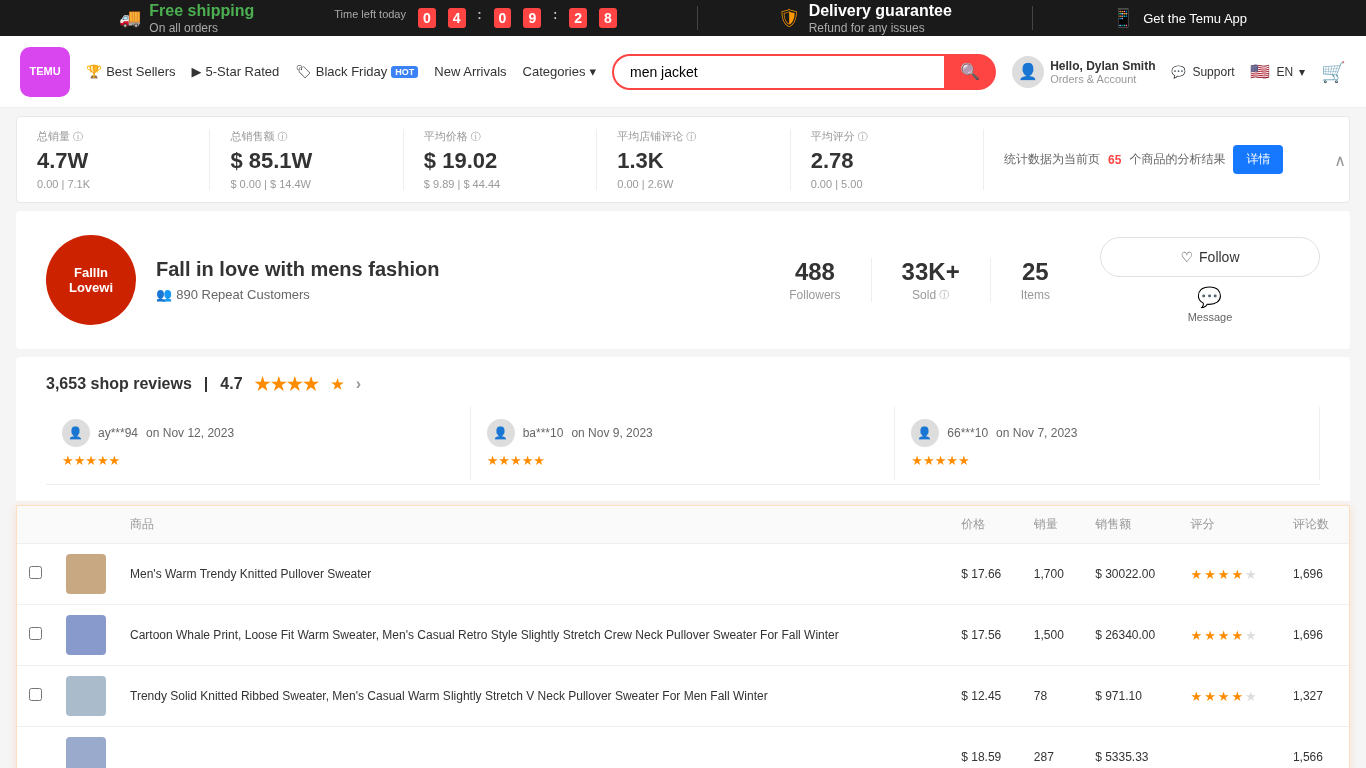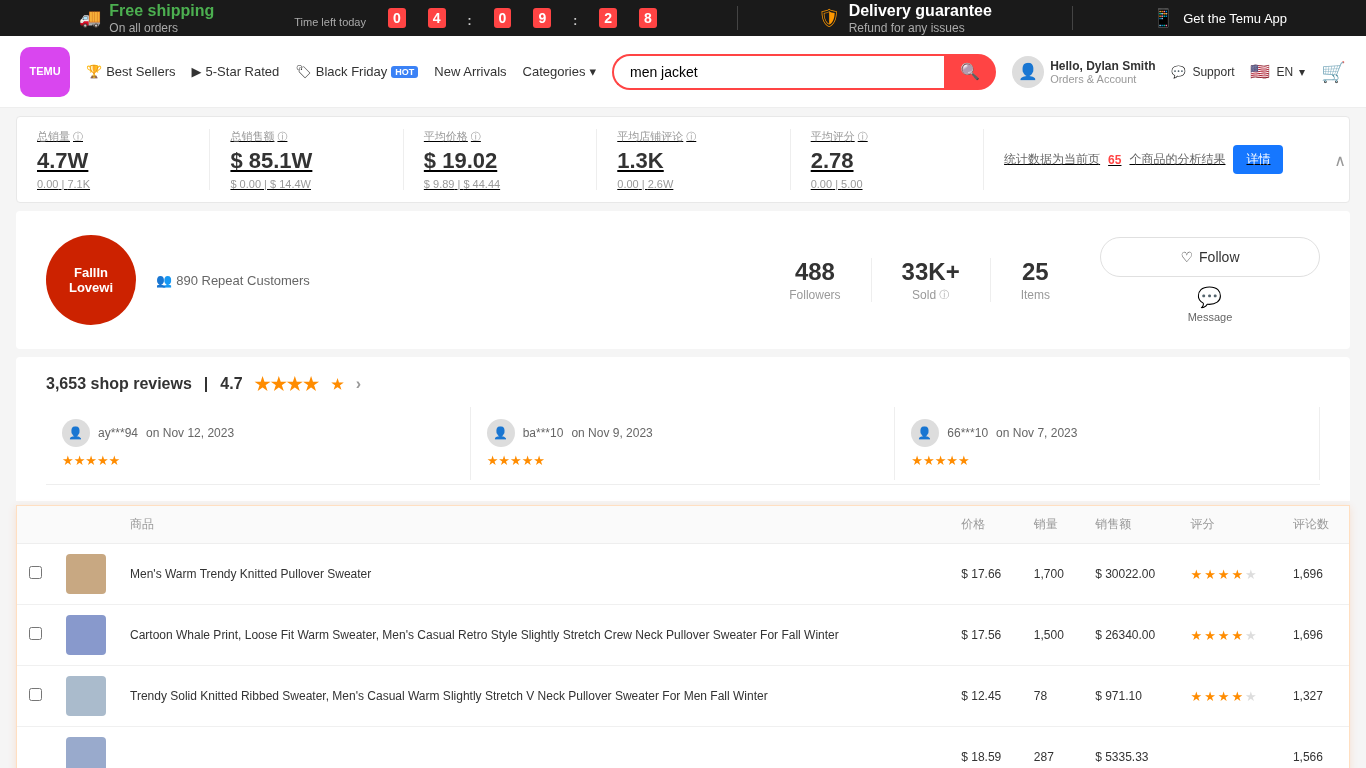--- a/index.html
+++ b/index.html
@@ -15,21 +15,21 @@
       justify-content: center;
       gap: 80px;
       position: relative;
     }
     .banner-item { display: flex; align-items: center; gap: 8px; }
     .banner-item .icon { font-size: 18px; color: #4CAF50; }
     .banner-item .delivery-icon { color: #ff9800; }
     .banner-item .app-icon { color: white; }
     .banner-text strong { color: #4CAF50; font-size: 16px; }
     .banner-text span { font-size: 12px; color: #aaa; }
-    .timer-section { display: flex; align-items: flex-end; gap: 22px; font-size: 12px; color: #ccc; }
+    .timer-section { display: flex; align-items: flex-start; gap: 12px; font-size: 12px; color: #ccc; }
     .timer-box { background: #ff4444; color: white; padding: 2px 5px; border-radius: 3px; font-weight: bold; font-size: 14px; }
     .timer-colon { font-weight: bold; }
     .divider-v { width: 1px; height: 24px; background: #444; }
 
     
     .nav-bar {
       background: white;
       height: 72px;
       display: flex;
       align-items: center;
@@ -51,21 +51,21 @@
 
     
     .analytics-bar {
       background: white;
       border: 1px solid #e8e8e8;
       margin: 8px 16px;
       border-radius: 4px;
       padding: 12px 20px;
     }
     .analytics-title { font-size: 12px; color: #666; margin-bottom: 12px; }
-    .analytics-stats { display: flex; align-items: center; gap: 0; text-decoration: underline; }
+    .analytics-stats { display: flex; align-items: center; gap: 0; }
     .stat-item { flex: 1; border-right: 1px solid #eee; padding: 0 20px; }
     .stat-item:first-child { padding-left: 0; }
     .stat-item:last-child { border-right: none; }
     .stat-label { font-size: 11px; color: #999; margin-bottom: 4px; display: flex; align-items: center; gap: 3px; }
     .stat-value { font-size: 22px; font-weight: bold; color: #333; margin-bottom: 4px; }
     .stat-sub { font-size: 11px; color: #999; }
     .stat-note { flex: 2; padding: 0 20px; font-size: 12px; color: #666; display: flex; align-items: center; gap: 8px; }
     .stat-note span.highlight { color: #ff4444; font-weight: bold; }
     .detail-btn { background: #1677ff; color: white; border: none; padding: 6px 13px; border-radius: 4px; cursor: pointer; font-size: 12px; white-space: nowrap; }
 
@@ -298,20 +298,21 @@
   </div>
   <span class="collapse-btn">∧</span>
 </div>
 
 <div class="store-section">
   <div class="store-logo">
     <span>FallIn</span>
     <span>Lovewi</span>
   </div>
   <div class="store-info">
+    <div class="store-name">Fall in love with mens fashion</div>
     <div class="store-customers">
       <span>👥</span>
       <span>890 Repeat Customers</span>
     </div>
   </div>
   <div class="store-stats">
     <div class="store-stat">
       <div class="store-stat-value">488</div>
       <div class="store-stat-label">
         <span>Followers</span>

